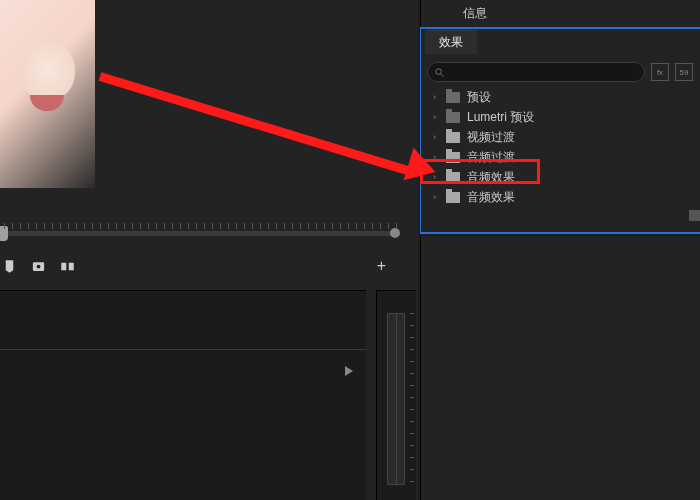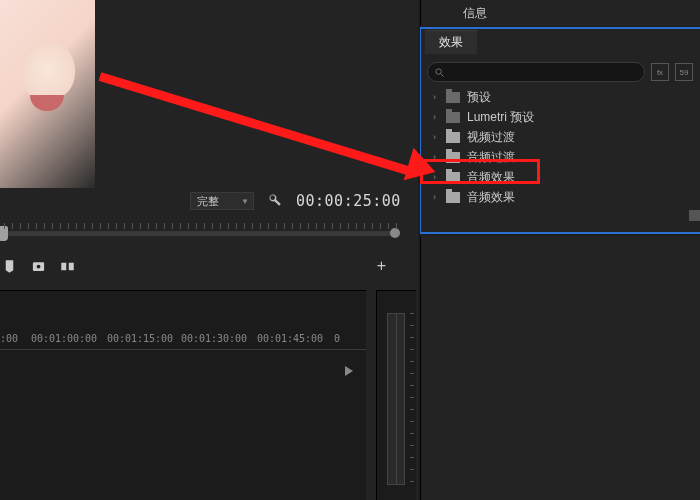--- a/index.html
+++ b/index.html
@@ -171,32 +171,20 @@
     }
     .panel-footer .ico { width: 13px; height: 11px; background: #555; }
     .right-empty { position: absolute; left: 420px; top: 236px; width: 280px; height: 264px; background: #232323; border-left: 1px solid #000; }
   </style>
 </head>
 <body>
 
 <div class="main-area">
   <div class="preview-img"></div>
 
-  <div class="quality-row">
-    <div class="quality-select">
-      <span>完整</span>
-      <span class="chev">▼</span>
-    </div>
-    <span class="wrench-icon">
-      <svg viewBox="0 0 24 24" fill="#bbb">
-          <path d="M22 19l-8-8a6 6 0 10-3 3l8 8 3-3zM4 8a4 4 0 118 0 4 4 0 01-8 0z"></path>
-        </svg>
-    </span>
-    <span class="timecode">00:00:25:00</span>
-  </div>
 
   <div class="scrubber">
     <div class="scrubber-track"></div>
     <div class="scrubber-fill"></div>
     <div class="scrubber-head"></div>
     <div class="scrubber-end"></div>
   <div class="tick" style="left: 4px;"></div>
       <div class="tick" style="left: 12px;"></div>
       <div class="tick" style="left: 20px;"></div>
       <div class="tick" style="left: 28px;"></div>
@@ -263,28 +251,20 @@
     <span class="tool-icon">
       <svg viewBox="0 0 24 24" fill="#ccc">
           <rect x="2" y="6" width="8" height="12"></rect>
           <rect x="14" y="6" width="8" height="12"></rect>
         </svg>
     </span>
     <span class="plus-icon">+</span>
   </div>
 
   <div class="timeline">
-    <div class="timeline-times">
-        <span style="left: 0px; transform: none;">:00</span>
-        <span style="left: 64px;">00:01:00:00</span>
-        <span style="left: 140px;">00:01:15:00</span>
-        <span style="left: 214px;">00:01:30:00</span>
-        <span style="left: 290px;">00:01:45:00</span>
-        <span style="left: 337px;">0</span>
-      </div>
     <div class="timeline-rule"></div>
     <div class="timeline-play"></div>
   </div>
 
   <div class="audio-meter">
     <div class="bar"></div>
     <div class="scale">
         <div style="top: 0px;"></div>
         <div style="top: 12px;"></div>
         <div style="top: 24px;"></div>

